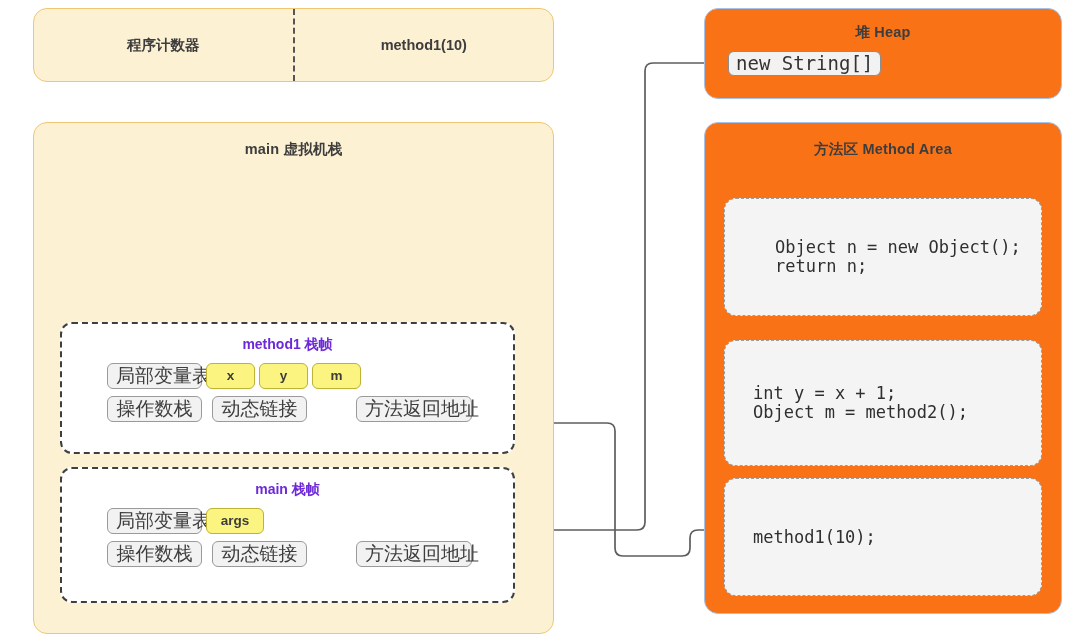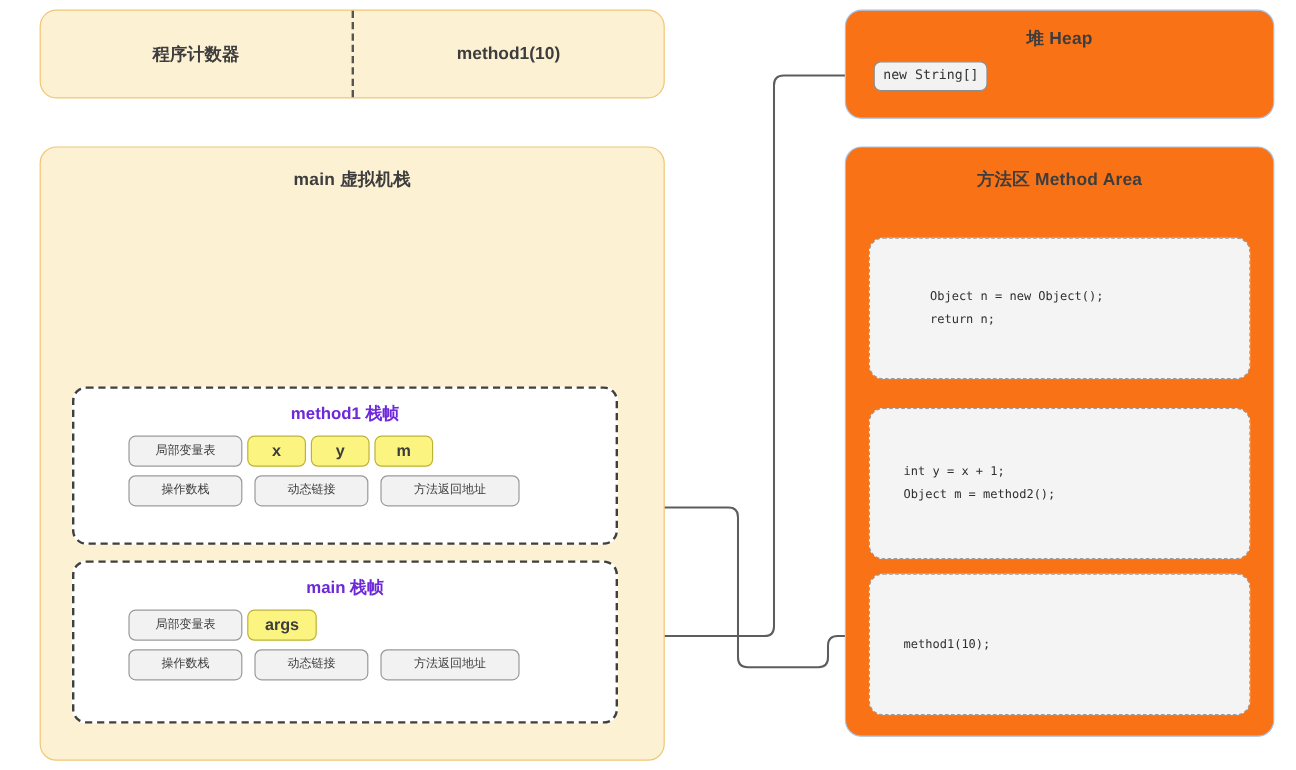--- a/index.html
+++ b/index.html
@@ -122,29 +122,29 @@
 
   
   .chip {
     box-sizing: border-box;
     background: #f2f2f2;
     border: 1.4px solid #9a9a9a;
     border-radius: 6px;
     height: 26px;
     line-height: 23px;
     text-align: center;
-    font-size: 10px;
+    font-size: 19px;
     color: #3d3d3d;
     padding: 0 8px;
     white-space: nowrap;
   }
   .chip-lvt   { width: 95px; }
   .chip-op    { width: 95px; }
   .chip-dyn   { width: 95px; }
-  .chip-ret   { width: 116px; }
+  .chip-ret   { width: 116px; margin-left: 39px; }
 
   
   .slot {
     box-sizing: border-box;
     background: #fbf481;
     border: 1.4px solid #bdb334;
     border-radius: 6px;
     height: 26px;
     line-height: 23px;
     text-align: center;
@@ -170,21 +170,21 @@
     left: 728px;
     top: 51px;
     box-sizing: border-box;
     background: #f2f2f2;
     border: 1.4px solid #8d8d8d;
     border-radius: 6px;
     height: 25px;
     line-height: 22px;
     padding: 0 7px;
     font-family: "DejaVu Sans Mono", monospace;
-    font-size: 11px;
+    font-size: 19px;
     color: #333333;
     white-space: nowrap;
     z-index: 4;
   }
 
   
   #methodarea-panel {
     left: 704px;
     top: 122px;
     width: 358px;
@@ -202,21 +202,21 @@
     flex-direction: column;
     justify-content: center;
     padding-left: 28px;
   }
   #code-box-1 { left: 724px; top: 198px; width: 318px; height: 118px; }
   #code-box-2 { left: 724px; top: 340px; width: 318px; height: 126px; }
   #code-box-3 { left: 724px; top: 478px; width: 318px; height: 118px; }
 
   .code-line {
     font-family: "DejaVu Sans Mono", monospace;
-    font-size: 10px;
+    font-size: 17px;
     line-height: 19px;
     color: #2f2f2f;
     white-space: pre;
   }
   #code-box-1 .code-line { padding-left: 22px; }
   #code-box-3 .code-line { padding-left: 0px; }
 </style>
 </head>
 <body>
 

